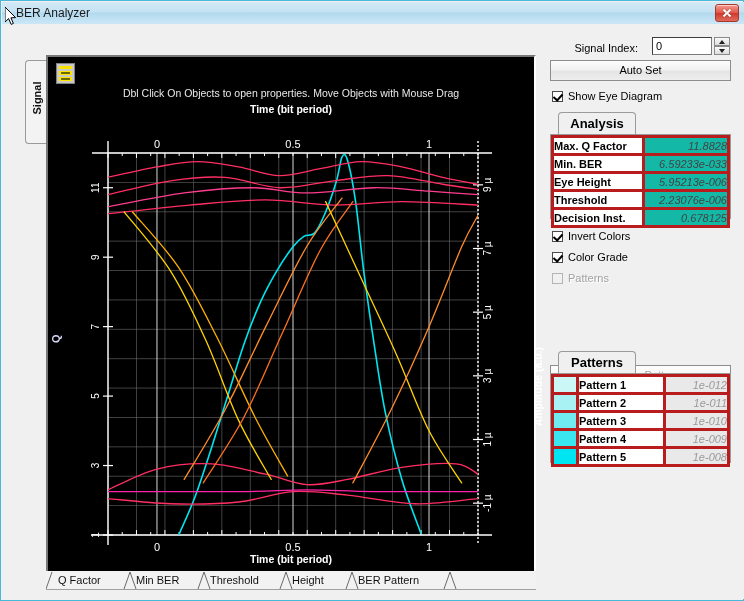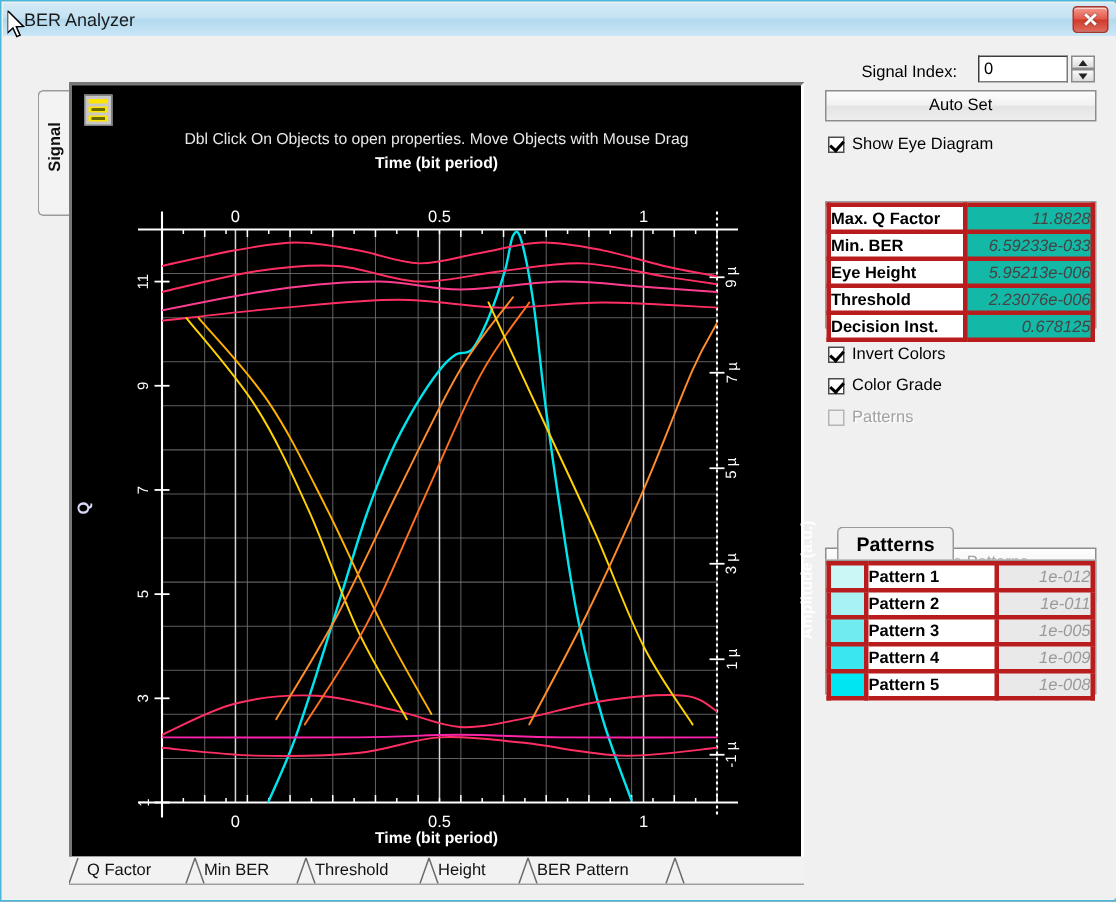--- a/index.html
+++ b/index.html
@@ -414,20 +414,23 @@
         <div class="dn"></div>
       </div>
 
       <div class="btn autoset">Auto Set</div>
 
       <div class="cbrow" style="top:66px;">
         <span class="cbbox on"></span>
         <span class="cbtext">Show Eye Diagram</span>
       </div>
 
+      <div class="grp-head" style="left:10px;top:88px;width:78px;">
+        <span>Analysis</span>
+      </div>
       <div class="grp-body" style="left:2px;top:110px;width:181px;height:85px;">
         <table class="grid">
           <tbody id="analysis-rows">
               <tr>
                 <td class="k">Max. Q Factor</td>
                 <td class="v">11.8828</td>
               </tr>
               <tr>
                 <td class="k">Min. BER</td>
                 <td class="v">6.59233e-033</td>
@@ -475,21 +478,21 @@
                 <td class="pv">1e-012</td>
               </tr>
               <tr>
                 <td class="sw" style="background: rgb(168, 242, 244);"></td>
                 <td class="pk">Pattern 2</td>
                 <td class="pv">1e-011</td>
               </tr>
               <tr>
                 <td class="sw" style="background: rgb(112, 236, 240);"></td>
                 <td class="pk">Pattern 3</td>
-                <td class="pv">1e-005</td>
+                <td class="pv">1e-010</td>
               </tr>
               <tr>
                 <td class="sw" style="background: rgb(58, 230, 239);"></td>
                 <td class="pk">Pattern 4</td>
                 <td class="pv">1e-009</td>
               </tr>
               <tr>
                 <td class="sw" style="background: rgb(0, 229, 242);"></td>
                 <td class="pk">Pattern 5</td>
                 <td class="pv">1e-008</td>

